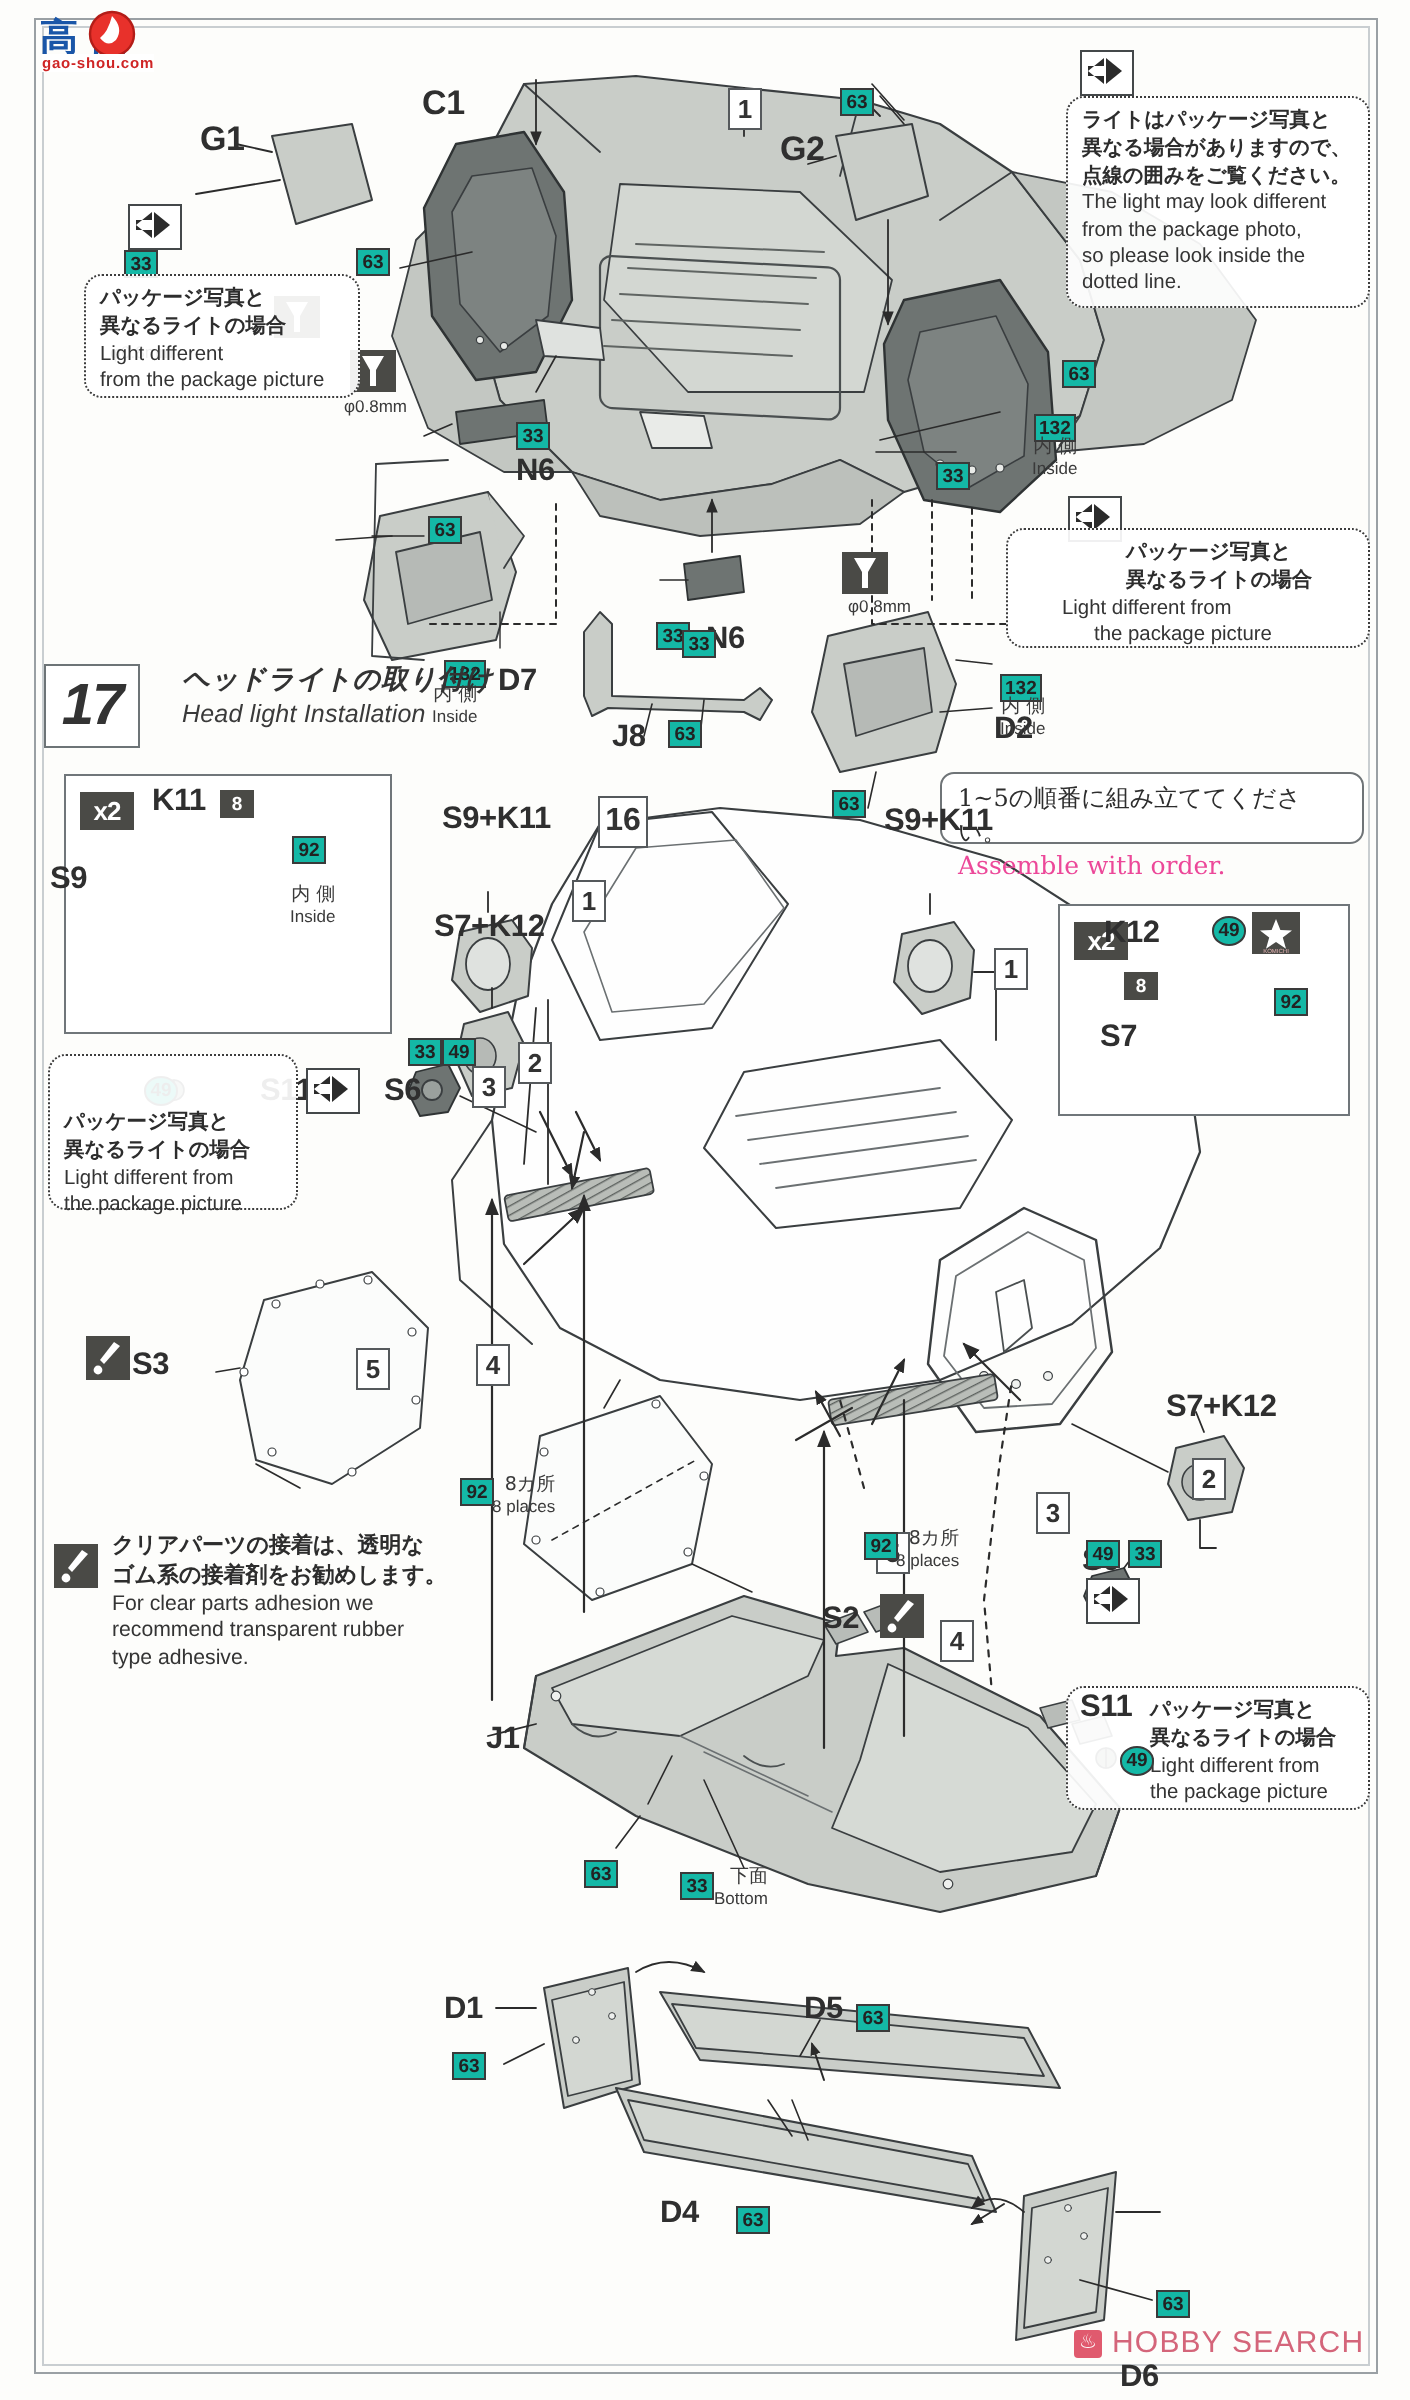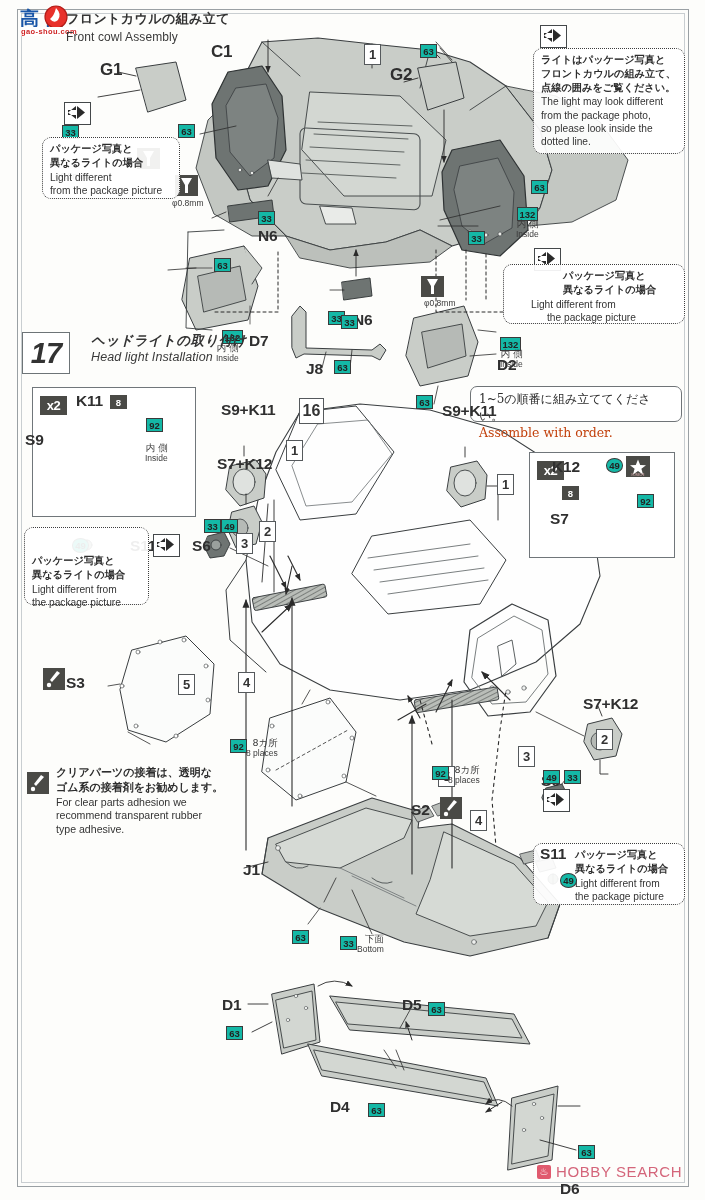--- a/index.html
+++ b/index.html
@@ -48,28 +48,28 @@
   .ordnum.big{width:23px;height:24px;font-size:16px;border-width:1.5px;}
 
   
   .cap{position:absolute;font-size:8.5px;line-height:1.15;color:#3a3a3a;
        white-space:nowrap;text-align:right;}
   .cap .jp{font-size:9.5px;font-family:"DejaVu Sans",sans-serif;}
 
   
   .note{position:absolute;border:1.6px dotted #3c3c3c;border-radius:9px;
         background:rgba(255,255,255,.92);padding:5px 7px;box-sizing:border-box;}
-  .note .njp{font-size:10.2px;line-height:1.35;font-family:Liberation Mono, monospace;
+  .note .njp{font-size:10.2px;line-height:1.35;font-family:Liberation Serif, serif;
              font-weight:bold;color:#2d2d2d;}
   .note .nen{font-size:10.2px;line-height:1.3;color:#343434;}
 
   .solidnote{position:absolute;border:1.2px solid #6f7477;border-radius:7px;
              background:#fff;padding:4px 8px;box-sizing:border-box;}
   .solidnote .njp{font-size:12px;font-family:"DejaVu Serif",serif;color:#2d2d2d;}
-  .solidnote .nen{font-size:12.5px;font-family:"DejaVu Serif",serif;color:#c2410c;}
+  .solidnote .nen{font-size:12.5px;font-family:"DejaVu Serif",serif;color:#ec4899;}
 
   .subbox{position:absolute;border:1.2px solid #70767a;background:#fff;}
 
   
   .ic-x2{position:absolute;background:#4a4a46;color:#fff;font-weight:bold;
          font-size:13px;display:flex;align-items:center;justify-content:center;
          width:27px;height:19px;letter-spacing:-.5px;}
   .ic-arrows{position:absolute;width:25px;height:21px;background:#fff;
              border:1.3px solid #44484a;}
   .ic-excl{position:absolute;width:22px;height:22px;background:#4a4a46;}
@@ -462,24 +462,20 @@
   <div class="gaoshou">
     <span class="gs-ch" style="left:0;top:2px;">高  网</span>
     <svg width="72" height="24" style="position:absolute;left:0;top:0;">
       <circle cx="36" cy="13" r="11" fill="#e8312b"></circle>
       <path d="M36 4 Q42 10 38 16 Q34 20 30 15 Q34 12 36 4 Z" fill="#fff"></path>
       <circle cx="36" cy="13" r="11" fill="none" stroke="#b31d18" stroke-width="1.2"></circle>
     </svg>
     <span class="gs-url">gao-shou.com</span>
   </div>
 
-  <div class="sec-title" style="left:66px;top:10px;">
-    <div class="t-jp">フロントカウルの組み立て</div>
-    <div class="t-en">Front cowl Assembly</div>
-  </div>
 
   <div class="plabel lg" style="left:100px;top:60px;">G1</div>
   <div class="plabel lg" style="left:211px;top:42px;">C1</div>
   <div class="plabel lg" style="left:390px;top:65px;">G2</div>
   <div class="plabel" style="left:258px;top:227px;">N6</div>
   <div class="plabel" style="left:353px;top:311px;">N6</div>
   <div class="plabel" style="left:249px;top:332px;">D7</div>
   <div class="plabel" style="left:497px;top:356px;">D2</div>
   <div class="plabel" style="left:306px;top:360px;">J8</div>
 
@@ -562,21 +558,21 @@
 
   <div class="note" style="left:42px;top:137px;width:138px;height:62px;">
     <div class="njp">パッケージ写真と</div>
     <div class="njp">異なるライトの場合</div>
     <div class="nen">Light different</div>
     <div class="nen">from the package picture</div>
   </div>
 
   <div class="note" style="left:533px;top:48px;width:152px;height:106px;">
     <div class="njp">ライトはパッケージ写真と</div>
-    <div class="njp">フロントカウルの組み立て、</div>
+    <div class="njp">異なる場合がありますので、</div>
     <div class="njp">点線の囲みをご覧ください。</div>
     <div class="nen">The light may look different</div>
     <div class="nen">from the package photo,</div>
     <div class="nen">so please look inside the</div>
     <div class="nen">dotted line.</div>
   </div>
 
   <div class="note" style="left:503px;top:264px;width:182px;height:60px;">
     <div style="margin-left:52px;">
       <div class="njp">パッケージ写真と</div>

